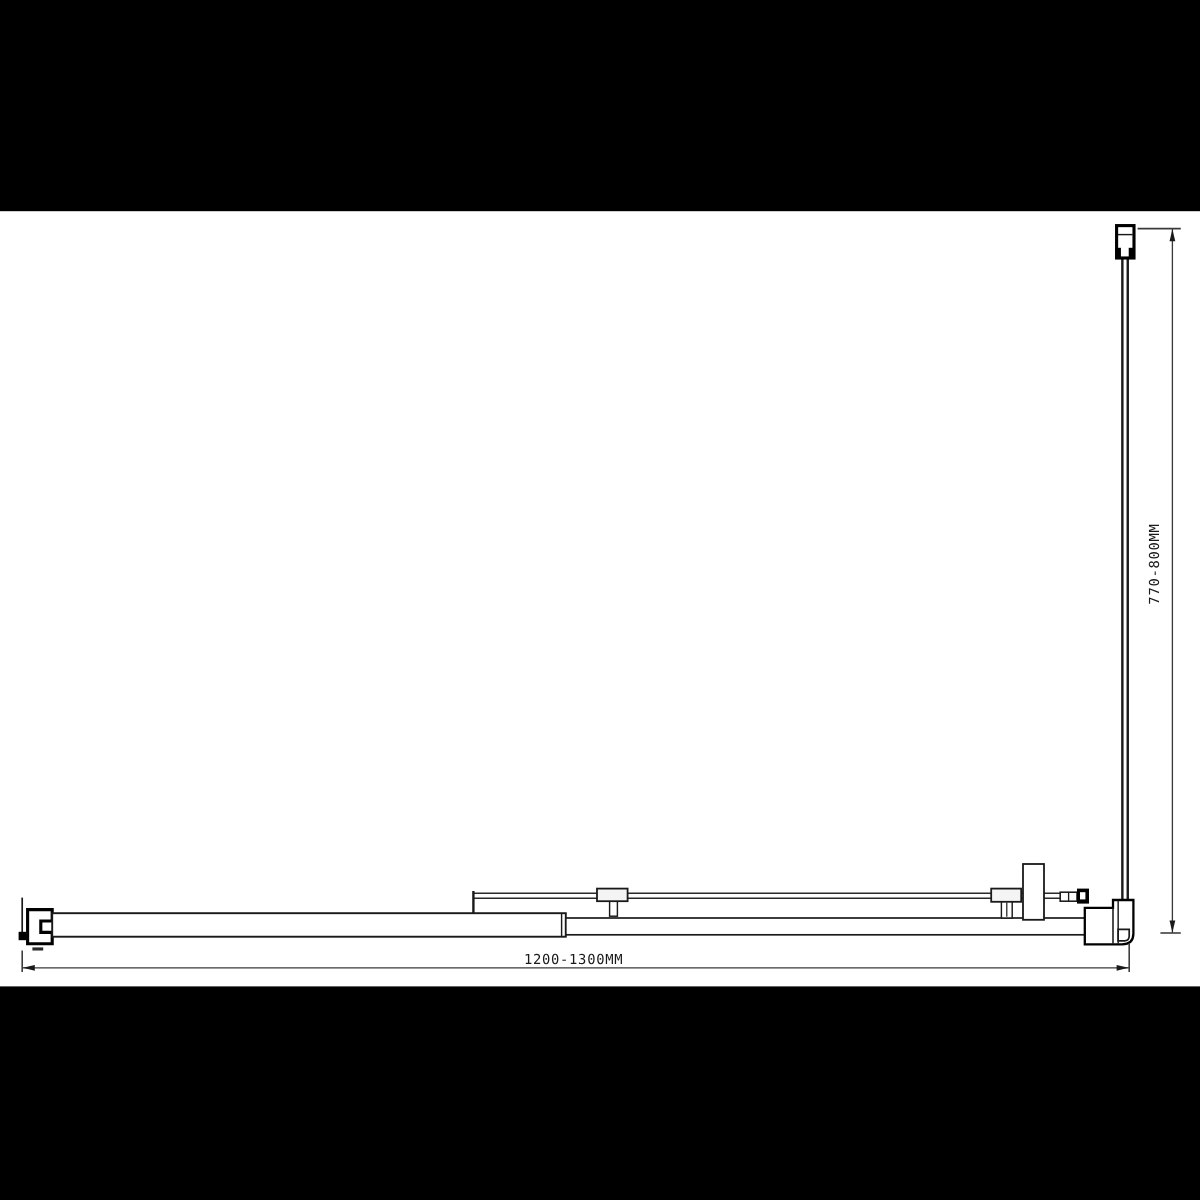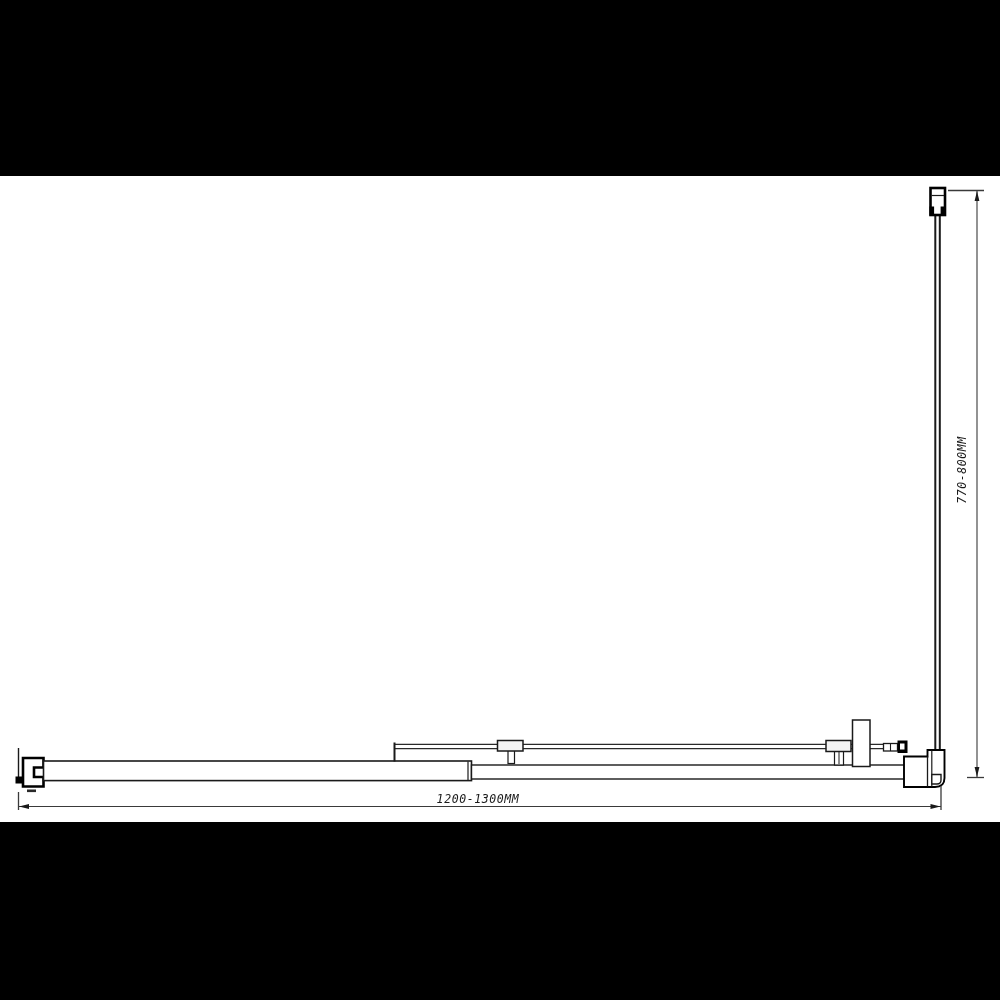--- a/index.html
+++ b/index.html
@@ -2,21 +2,21 @@
 <html><head>
 <meta charset="utf-8">
 <style>
   html, body { margin: 0; padding: 0; }
   body {
     width: 1000px; height: 1000px;
     background: #000000;
     font-family: "DejaVu Sans Mono", "Liberation Mono", monospace;
     overflow: hidden;
   }
-  #stage { position: absolute; top: 0; left: 0; width: 1000px; height: 1000px; font-style: italic; }
+  #stage { position: absolute; top: 0; left: 0; width: 1000px; height: 1000px; }
   svg text {
     font-family: "DejaVu Sans Mono", "Liberation Mono", monospace;
     font-size: 11.5px;
     letter-spacing: 0.6px;
     fill: #1a1a1a;
   }
 </style>
 </head>
 <body>
 

